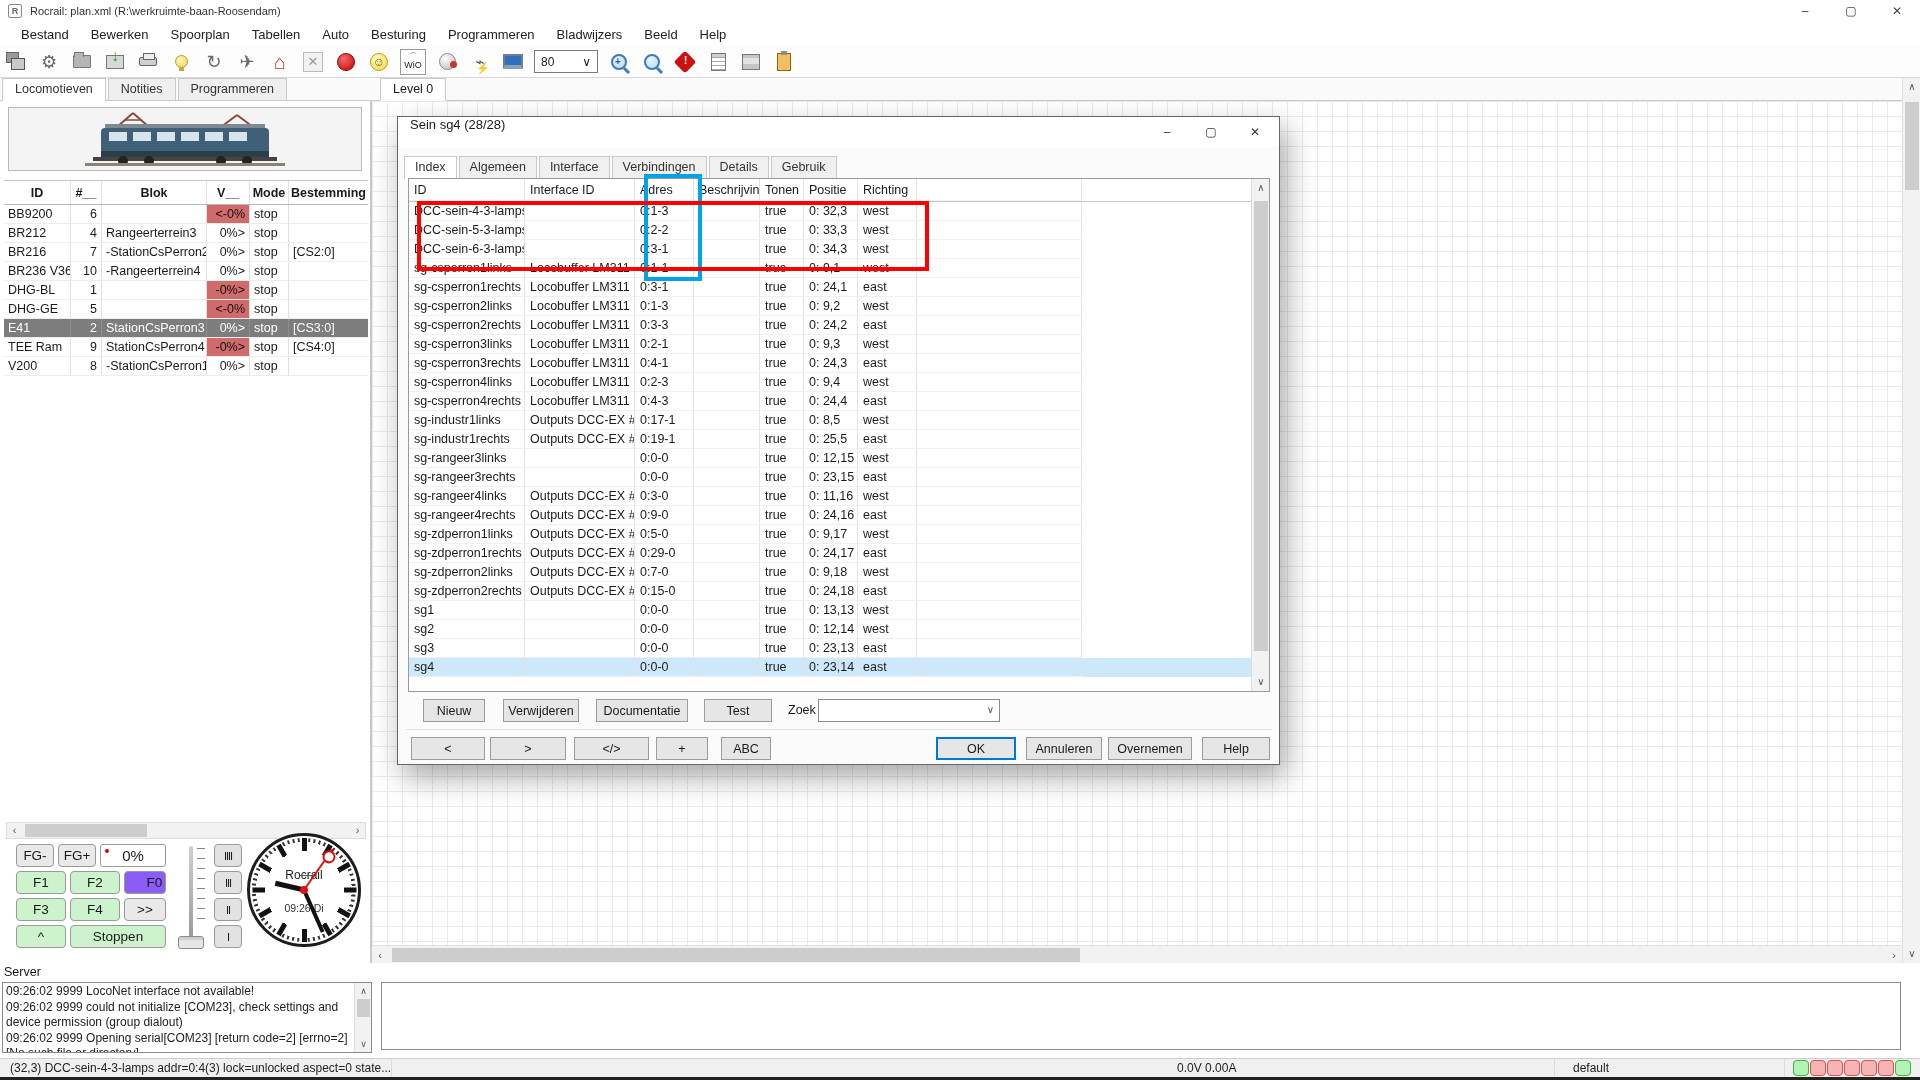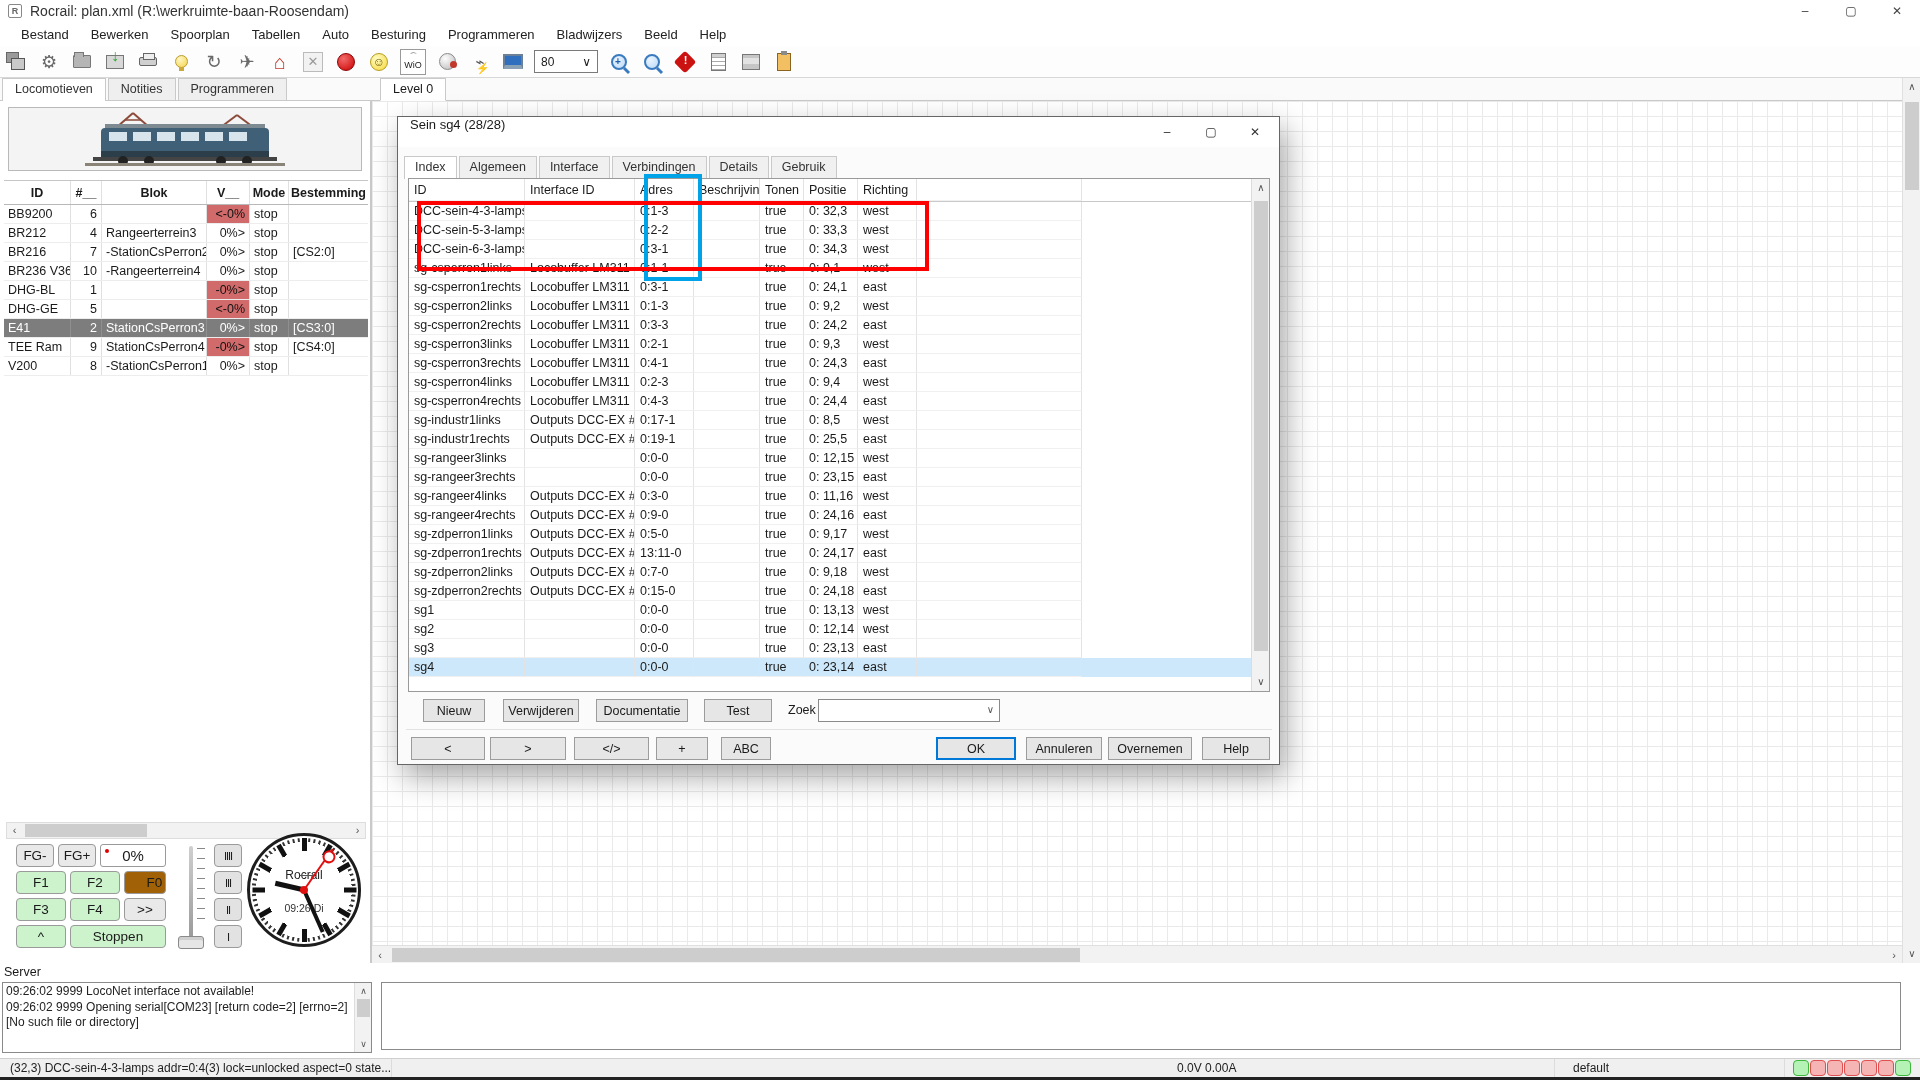--- a/index.html
+++ b/index.html
@@ -3,21 +3,21 @@
 <meta charset="utf-8">
 <style>
   * { box-sizing: border-box; margin: 0; padding: 0; }
   html,body { width:1920px; height:1080px; overflow:hidden; }
   body { font-family:"Liberation Sans", sans-serif; font-size:13px; color:#1a1a1a; background:#fff; }
   #page { position:relative; width:1920px; height:1080px; background:#fff; }
 
   
   #titlebar { position:absolute; left:0; top:0; width:1920px; height:22px; background:#fff; display:flex; align-items:center; }
   #app-icon { width:14px; height:14px; margin:0 8px 0 8px; border:1px solid #888; border-radius:2px; font-size:9px; font-weight:bold; color:#666; text-align:center; line-height:12px; }
-  #window-title { font-size:14px; color:#333; }
+  #window-title { font-size:11px; color:#333; }
   #win-controls { position:absolute; right:0; top:0; height:22px; display:flex; }
   .wbtn { width:46px; height:22px; text-align:center; line-height:22px; color:#444; font-size:12px; }
 
   
   #menubar { position:absolute; left:0; top:22px; width:1920px; height:24px; background:#fff; display:flex; align-items:center; padding-left:10px; }
   .menu-item { padding:3px 11px; font-size:13px; color:#222; }
 
   
   #toolbar { position:absolute; left:0; top:46px; width:1920px; height:32px; background:#fdfdfd; border-bottom:1px solid #d8d8d8; display:flex; align-items:center; padding-left:4px; gap:9px; }
   .tbi { width:24px; height:24px; position:relative; display:flex; align-items:center; justify-content:center; font-size:18px; color:#6a6a6a; flex:0 0 auto; }
@@ -74,21 +74,21 @@
   .lc.red { background:#d16a6a; color:#111; }
   .loco-row.sel .lc { border-right-color:#8f8f8f; }
 
   
   #throttle { position:absolute; left:0; top:820px; width:372px; height:143px; background:#fff; border-right:2px solid #c9c9c9; }
   #lp-hscroll { position:absolute; left:6px; top:2px; width:360px; height:17px; background:#f2f2f2; border:1px solid #ddd; }
   #lp-hscroll .arr { position:absolute; top:0; width:15px; height:15px; color:#555; font-size:11px; text-align:center; line-height:15px; }
   #lp-thumb { position:absolute; left:18px; top:1px; width:122px; height:13px; background:#cdcdcd; }
   .tb { position:absolute; height:23px; border:1px solid #9a9a9a; border-radius:4px; background:#e9e9e9; font-size:13.5px; display:flex; align-items:center; justify-content:center; }
   .tb.green { background:#ccf3cc; }
-  .tb.pink { background:#a16207;padding-left:19px; }
+  .tb.pink { background:#8b5cf6;padding-left:19px; }
   #speed-display { position:absolute; left:100px; top:24px; width:66px; height:23px; background:#fff; border:1px solid #9a9a9a; border-radius:3px; font-size:15px; display:flex; align-items:center; justify-content:center; }
   #speed-dot { position:absolute; left:4px; top:4px; width:4px; height:4px; border-radius:50%; background:#d00; }
   #slider-track { position:absolute; left:189px; top:26px; width:4px; height:92px; background:linear-gradient(#cfcfcf,#9a9a9a); border-radius:2px; }
   #slider-ticks { position:absolute; left:197px; top:28px; width:8px; height:80px; background:repeating-linear-gradient(#888 0 1px, transparent 1px 10px); }
   #slider-thumb { position:absolute; left:178px; top:116px; width:26px; height:13px; background:#e6e6e6; border:1px solid #8a8a8a; border-radius:3px; box-shadow:inset 0 3px 0 #cfcfcf; }
   .notch { position:absolute; left:214px; width:28px; height:23px; border:1px solid #9a9a9a; border-radius:4px; background:#e2e2e2; font-size:11px; display:flex; align-items:center; justify-content:center; letter-spacing:-1px; }
 
   
   #clock { position:absolute; left:247px; top:13px; width:114px; height:114px; border-radius:50%; background:#fff; border:3px solid #1d1d1d; }
   #clock-face { position:absolute; inset:0; border-radius:50%; }
@@ -712,21 +712,21 @@
               <div class="dc d2">0:5-0</div>
               <div class="dc d3"></div>
               <div class="dc d4">true</div>
               <div class="dc d5">0: 9,17</div>
               <div class="dc d6">west</div>
               <div class="dc d7"></div>
             </div>
             <div class="dlg-row">
               <div class="dc d0">sg-zdperron1rechts</div>
               <div class="dc d1">Outputs DCC-EX #1</div>
-              <div class="dc d2">13:11-0</div>
+              <div class="dc d2">0:29-0</div>
               <div class="dc d3"></div>
               <div class="dc d4">true</div>
               <div class="dc d5">0: 24,17</div>
               <div class="dc d6">east</div>
               <div class="dc d7"></div>
             </div>
             <div class="dlg-row">
               <div class="dc d0">sg-zdperron2links</div>
               <div class="dc d1">Outputs DCC-EX #1</div>
               <div class="dc d2">0:7-0</div>
@@ -814,20 +814,21 @@
     <div class="btn" style="left:804px; top:620px; width:68px;">Help</div>
     <div id="anno-blue"></div>
     <div id="anno-red"></div>
   </div>
 
   <div id="server-section">
     <div id="server-label">Server</div>
     <div id="server-box">
       <div id="server-log-text">
           <div class="log-line">09:26:02 9999 LocoNet interface not available!</div>
+          <div class="log-line">09:26:02 9999 could not initialize [COM23], check settings and device permission (group dialout)</div>
           <div class="log-line">09:26:02 9999 Opening serial[COM23]  [return code=2] [errno=2] [No such file or directory]</div>
         </div>
       <div id="server-vscroll">
         <div class="arr" style="top:1px">∧</div>
         <div id="server-vthumb"></div>
         <div class="arr" style="bottom:1px">∨</div>
       </div>
     </div>
     <div id="centrale-label">Centrale</div>
     <div id="centrale-box"></div>

